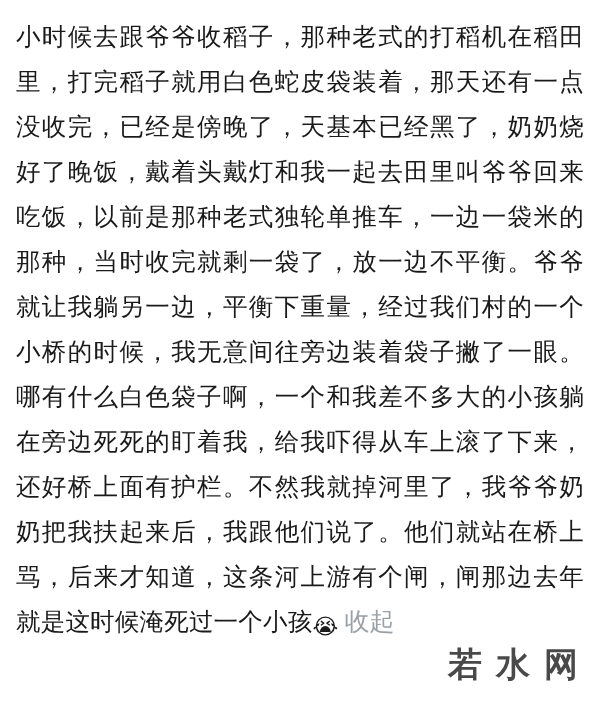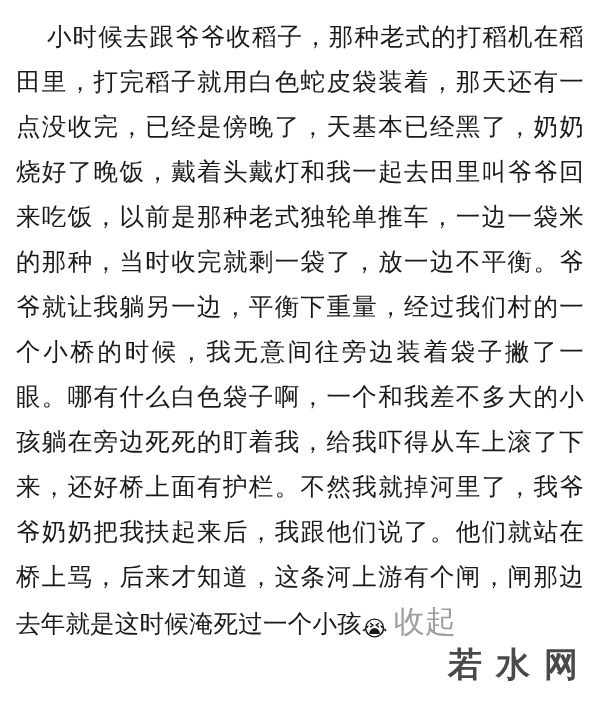--- a/index.html
+++ b/index.html
@@ -27,34 +27,33 @@
     line-height: 45px;
     color: #1a1a1a;
     letter-spacing: 0.2px;
     text-align: justify;
     text-justify: inter-character;
     word-break: break-all;
     margin: 0;
   }
   .post-text {
     display: inline;
-    margin-left: 31px;
   }
   .emoji {
     display: inline-block;
     vertical-align: -4px;
     width: 26px;
     height: 26px;
     line-height: 26px;
     font-size: 22px;
     text-align: center;
   }
   .collapse-link {
     color: #9aa0a6;
-    font-size: 31px;
+    font-size: 25px;
     display: inline;
     margin-left: 6px;
     cursor: pointer;
   }
   .watermark {
     position: absolute;
     right: 18px;
     bottom: 14px;
     display: flex;
     align-items: center;

